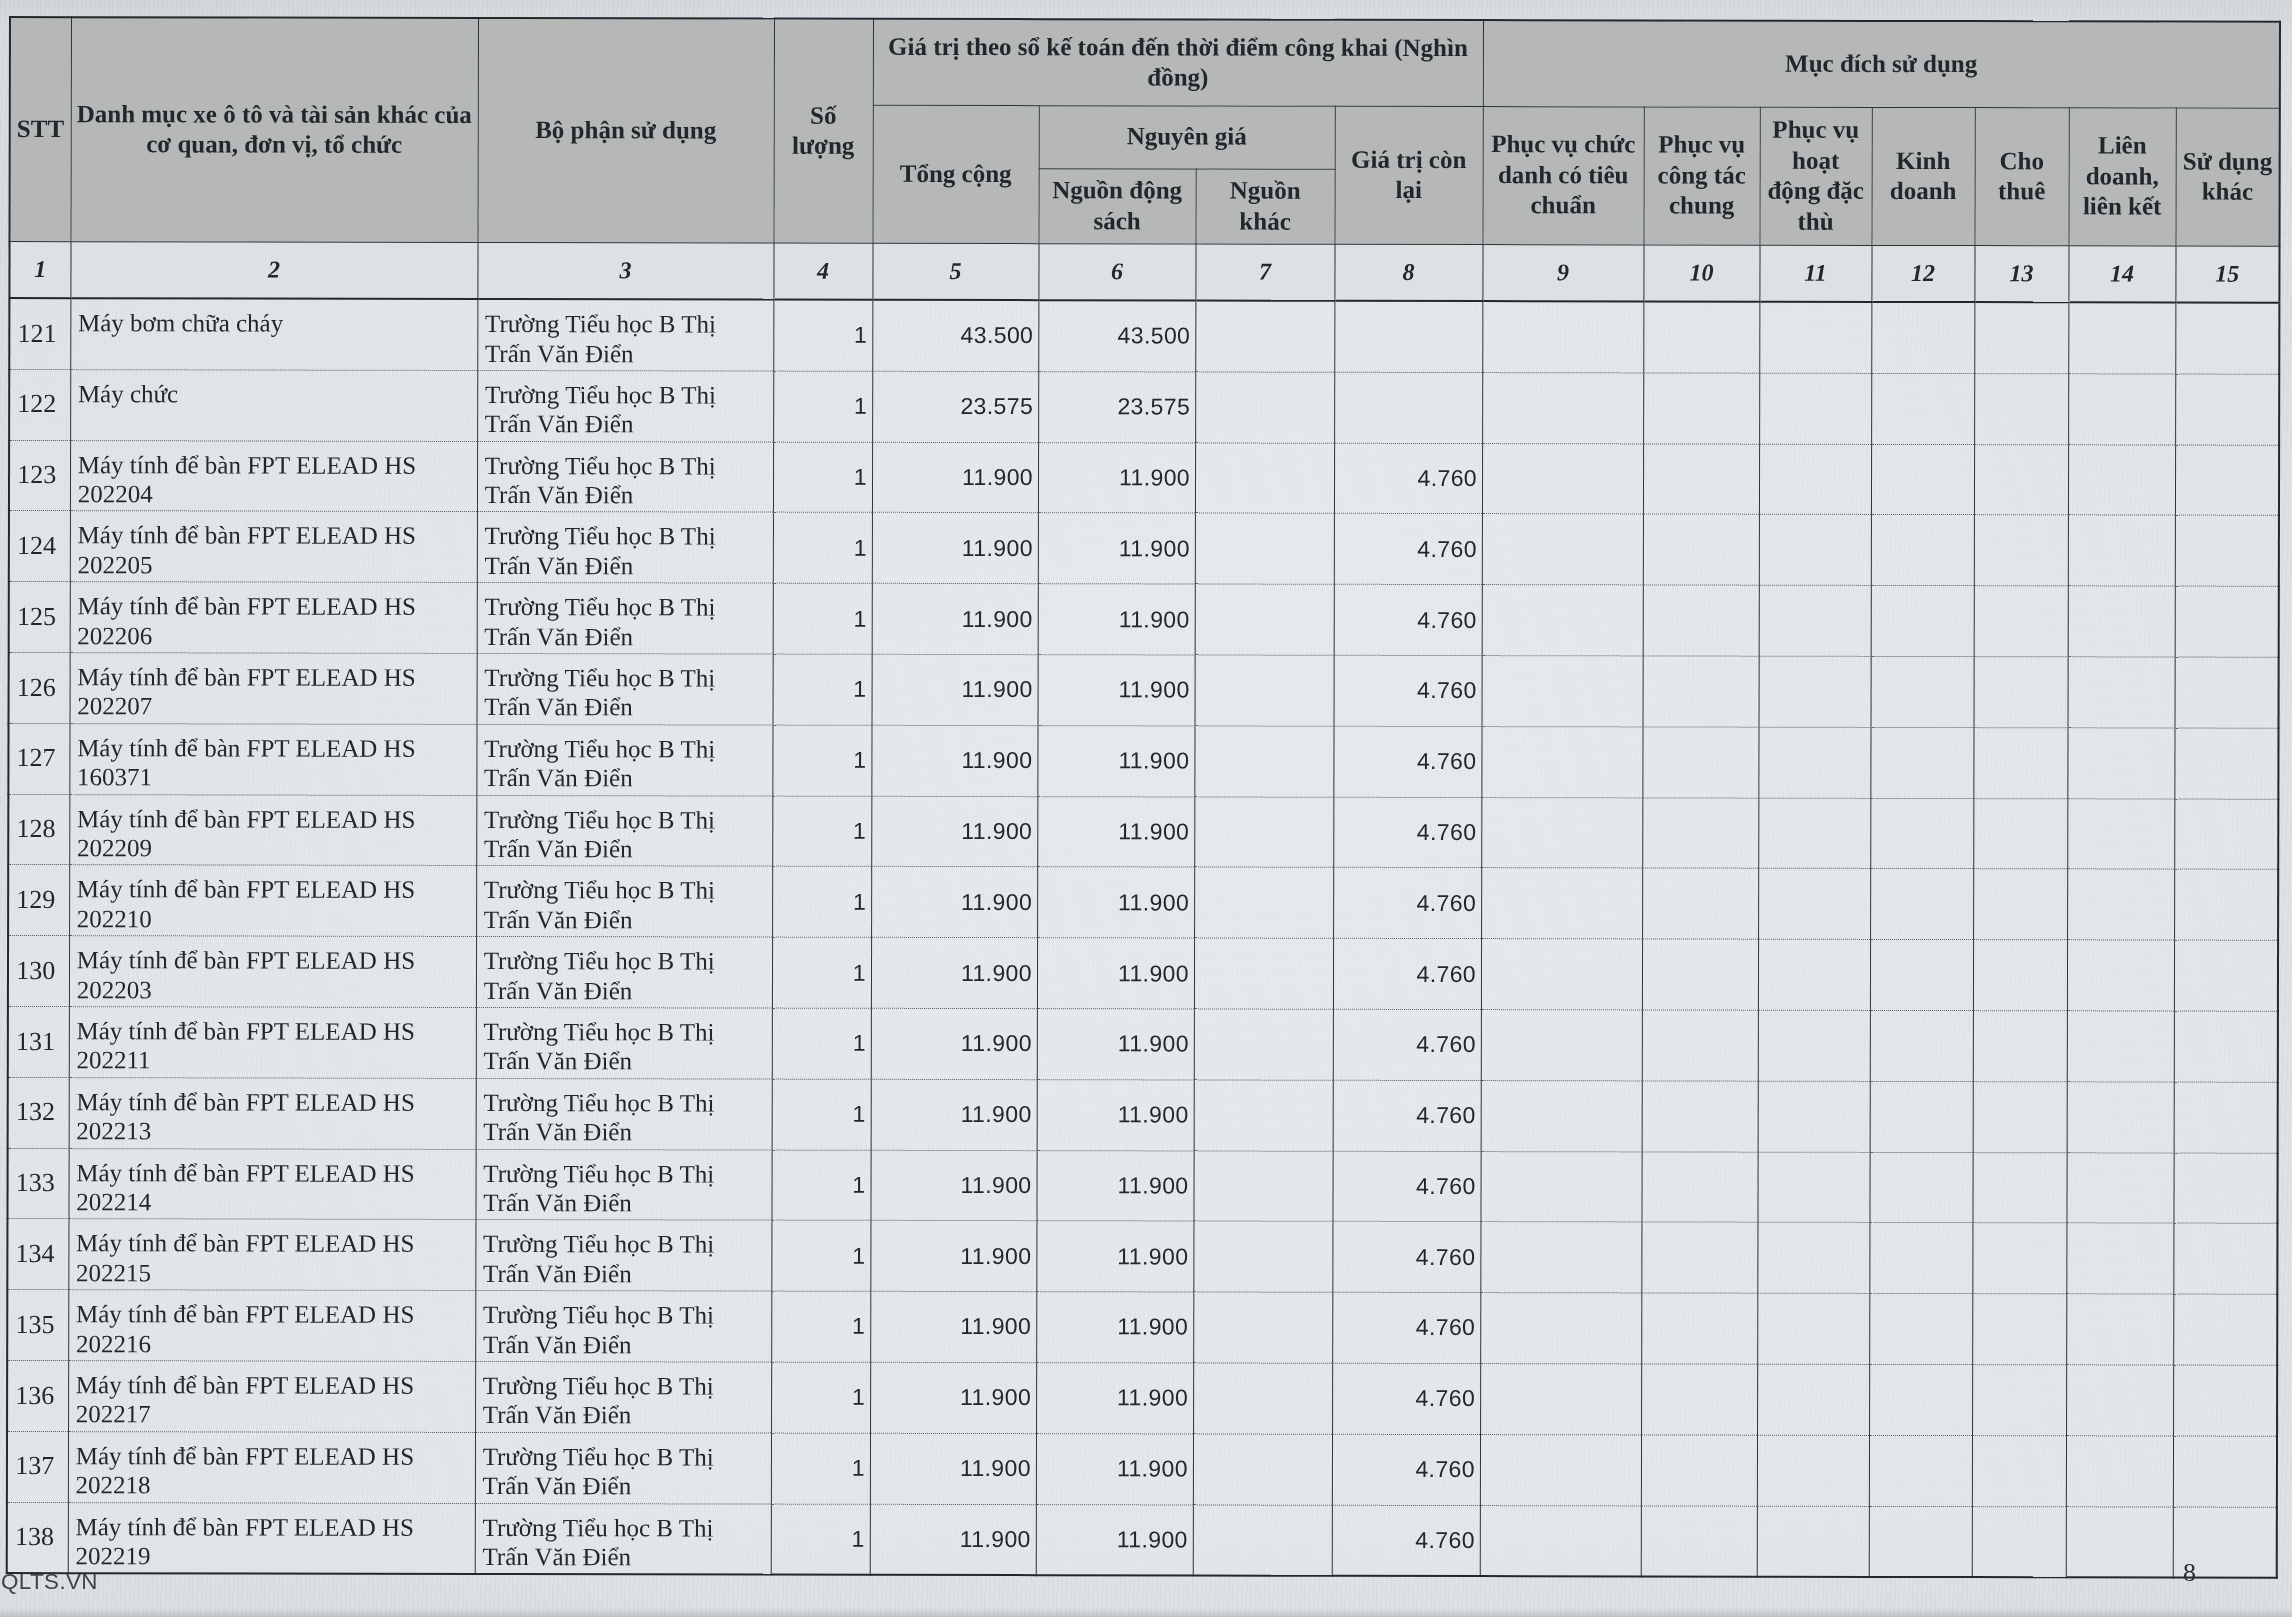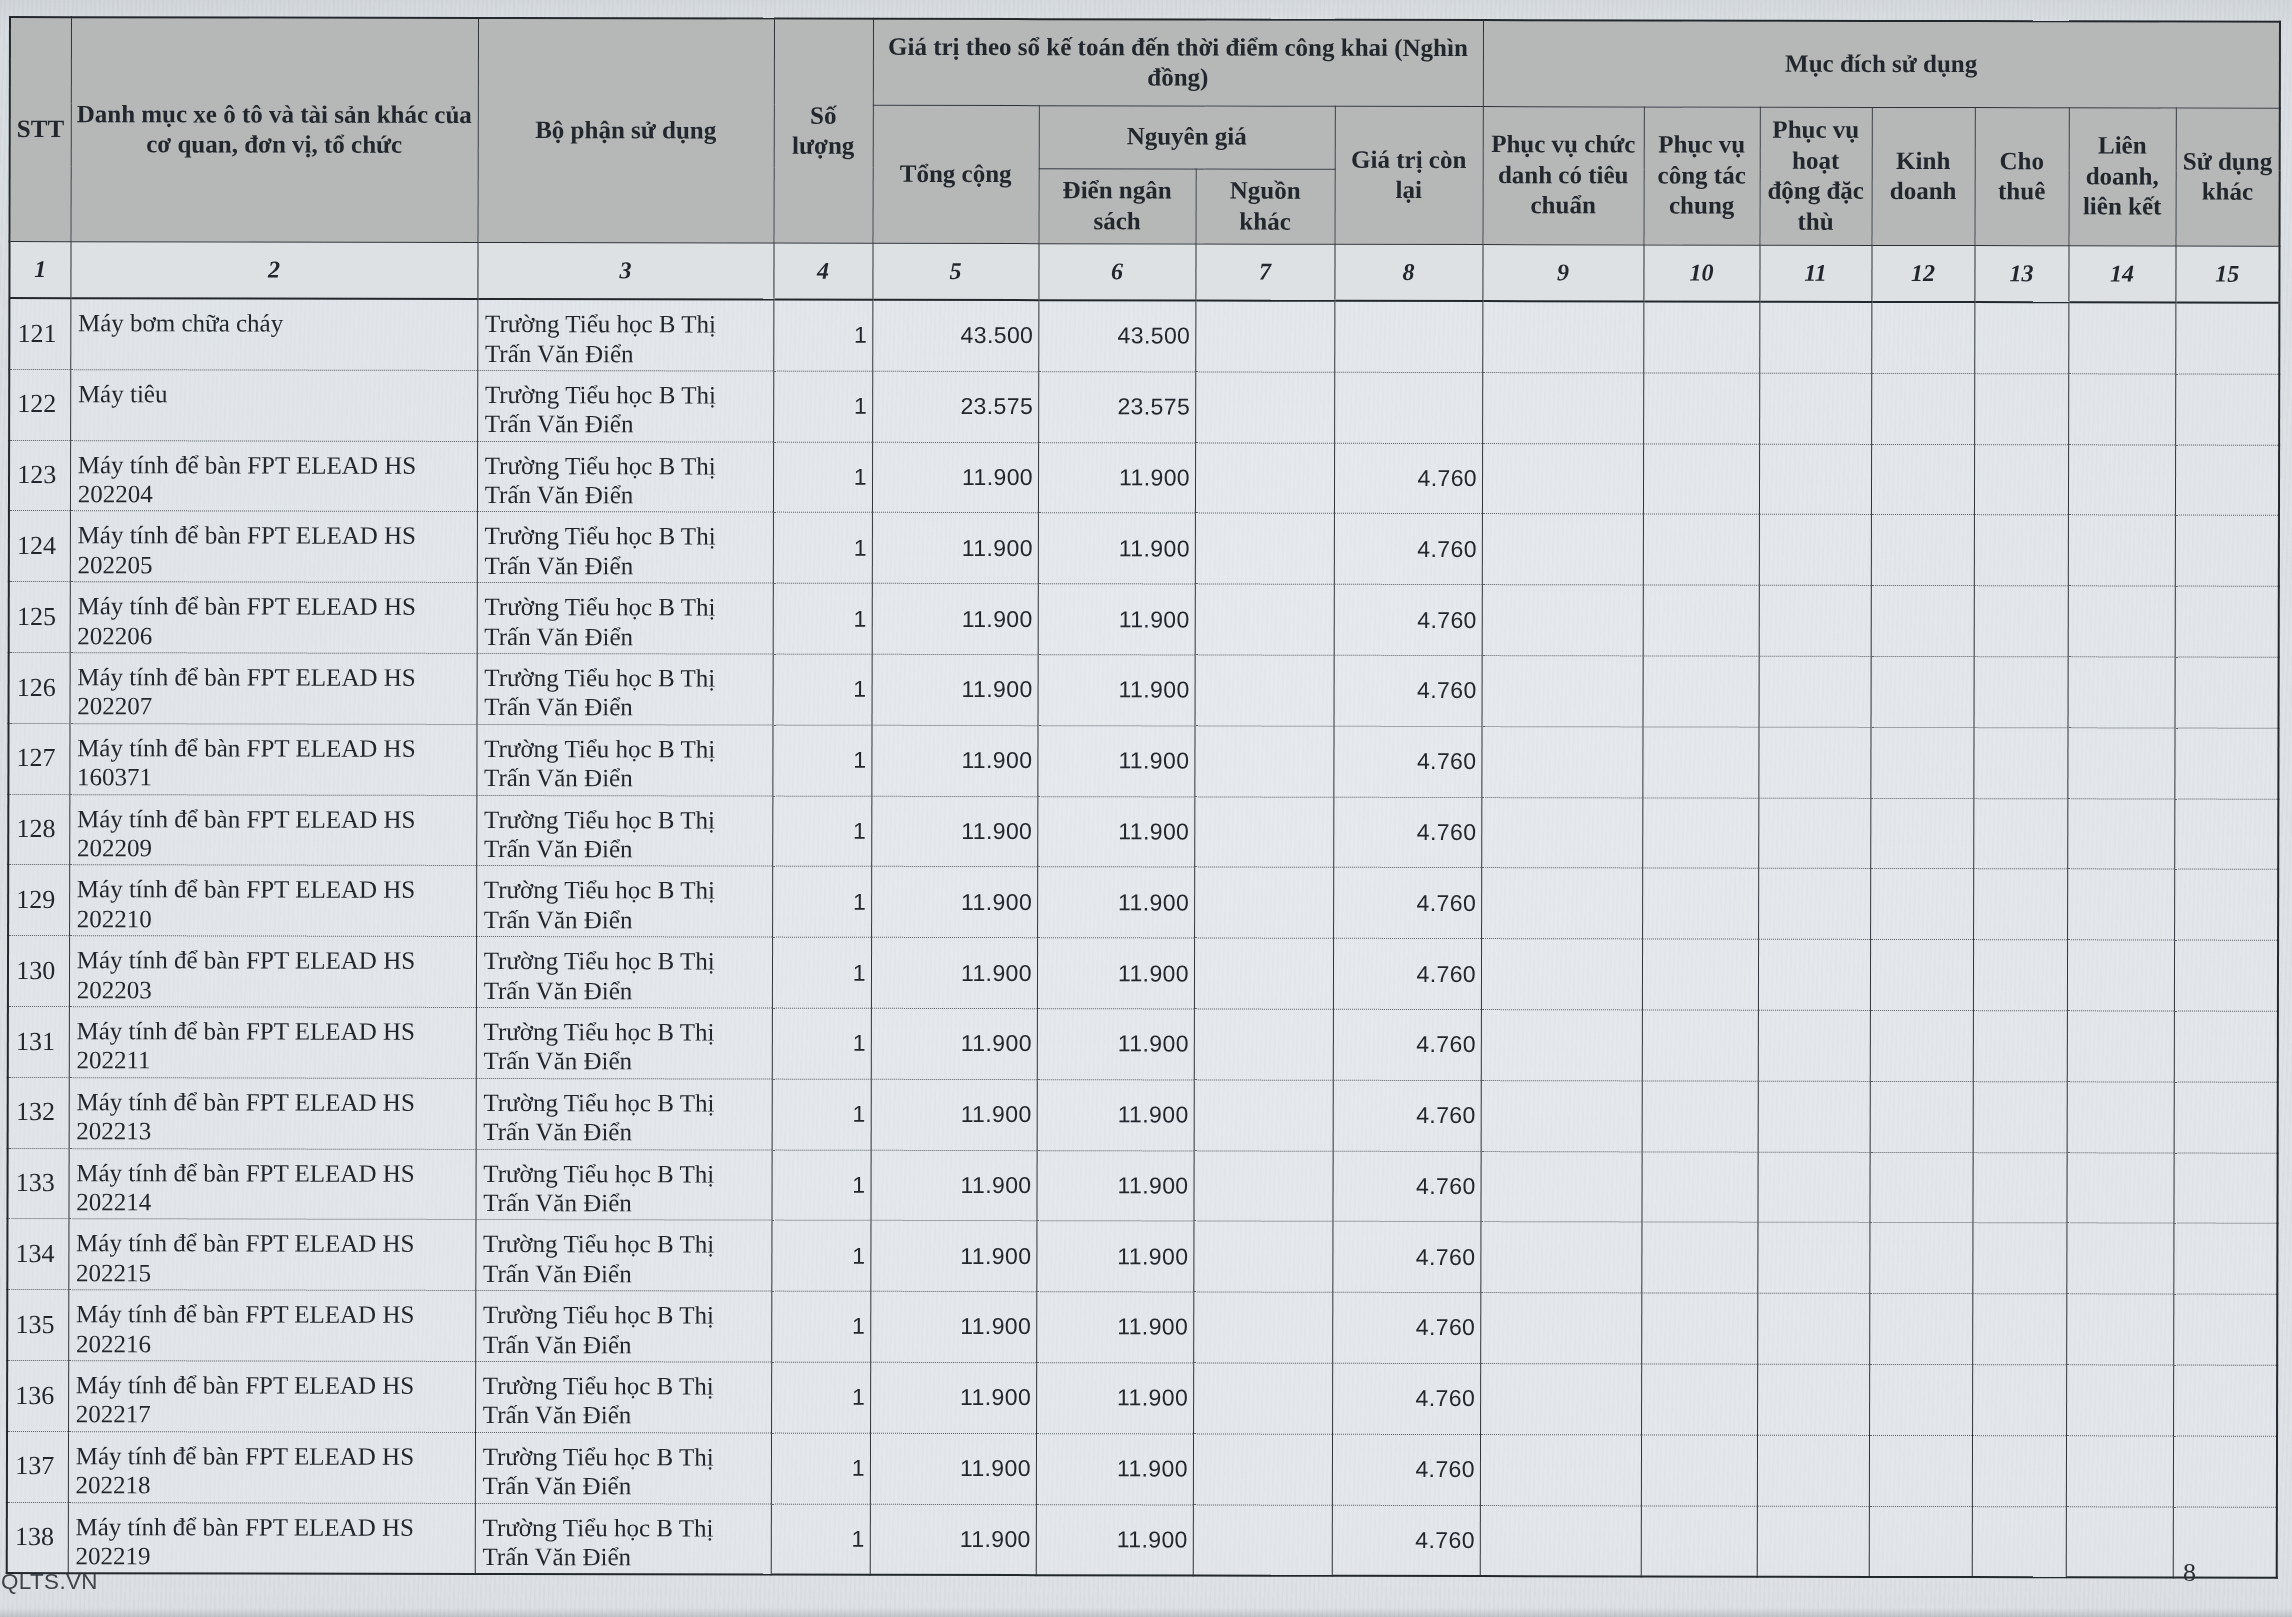--- a/index.html
+++ b/index.html
@@ -110,21 +110,21 @@
         <th rowspan="2">Giá trị còn lại</th>
         <th rowspan="2">Phục vụ chức danh có tiêu chuẩn</th>
         <th rowspan="2">Phục vụ công tác chung</th>
         <th rowspan="2">Phục vụ hoạt động đặc thù</th>
         <th rowspan="2">Kinh doanh</th>
         <th rowspan="2">Cho thuê</th>
         <th rowspan="2">Liên doanh, liên kết</th>
         <th rowspan="2">Sử dụng khác</th>
       </tr>
       <tr class="hr3">
-        <th>Điển ngân sách</th>
+        <th>Nguồn động sách</th>
         <th>Nguồn khác</th>
       </tr>
       <tr class="hr4">
           <th>1</th>
           <th>2</th>
           <th>3</th>
           <th>4</th>
           <th>5</th>
           <th>6</th>
           <th>7</th>
@@ -151,21 +151,21 @@
           <td></td>
           <td></td>
           <td></td>
           <td></td>
           <td></td>
           <td></td>
           <td></td>
         </tr>
         <tr>
           <td class="stt">122</td>
-          <td class="name">Máy tiêu</td>
+          <td class="name">Máy chức</td>
           <td class="dept">Trường Tiểu học B Thị Trấn Văn Điển</td>
           <td class="num">1</td>
           <td class="num">23.575</td>
           <td class="num">23.575</td>
           <td class="num"></td>
           <td class="num"></td>
           <td></td>
           <td></td>
           <td></td>
           <td></td>

